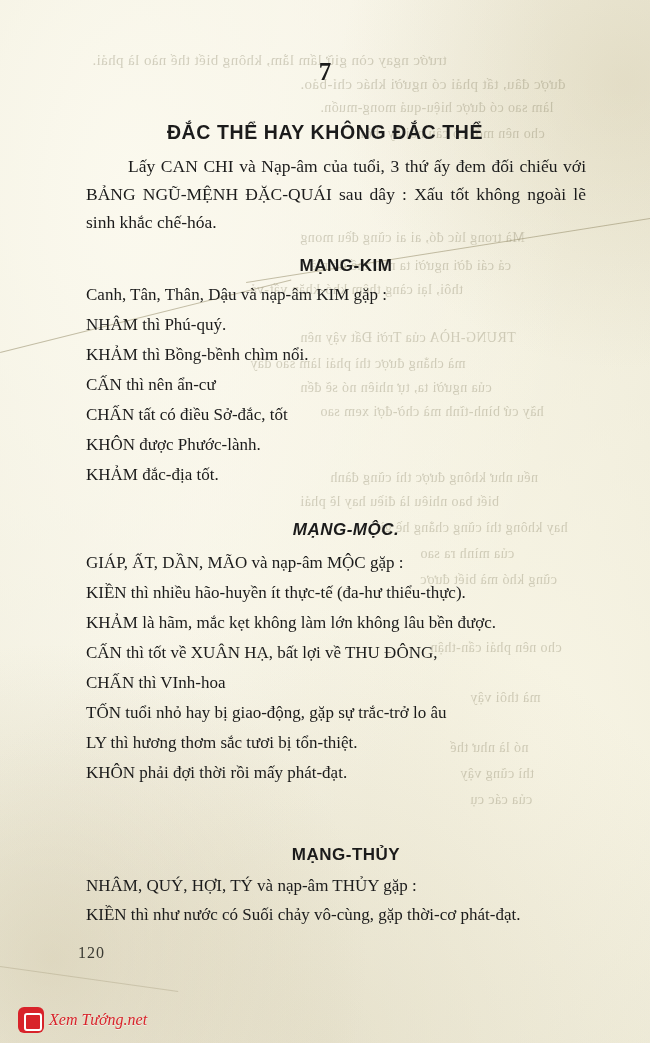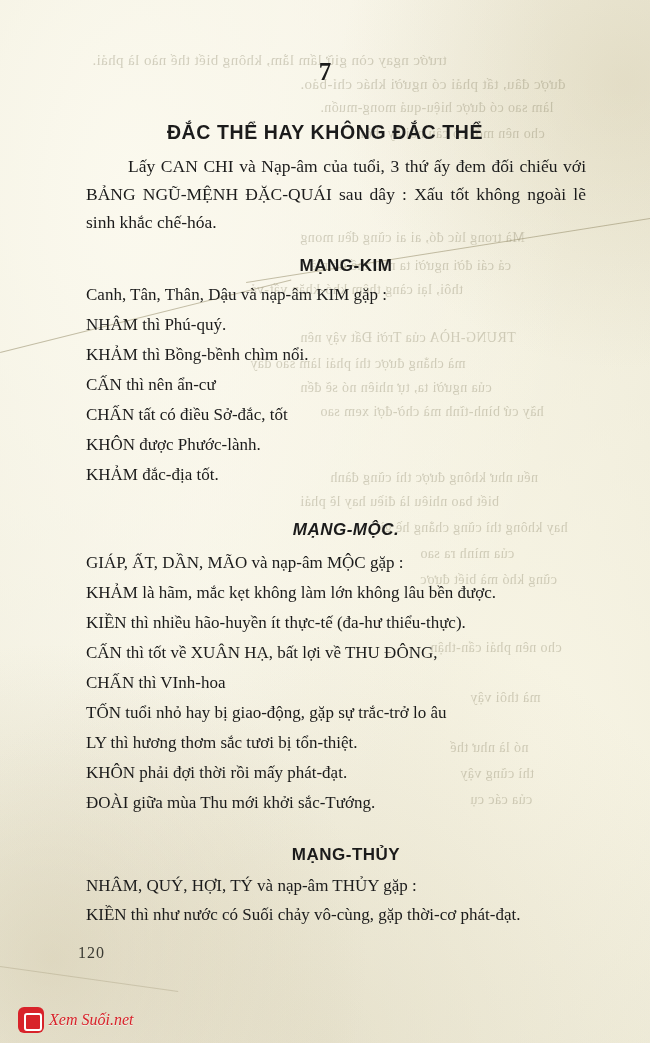--- a/index.html
+++ b/index.html
@@ -221,37 +221,36 @@
       <div class="line">KHẢM thì Bồng-bềnh chìm nổi.</div>
       <div class="line">CẤN thì nên ẩn-cư</div>
       <div class="line">CHẤN tất có điều Sở-đắc, tốt</div>
       <div class="line">KHÔN được Phước-lành.</div>
       <div class="line">KHẢM đắc-địa tốt.</div>
     </div>
 
     <div class="section" id="sec-moc">
       <div class="section-heading">MẠNG-MỘC.</div>
       <div class="line">GIÁP, ẤT, DẦN, MÃO và nạp-âm MỘC gặp :</div>
+      <div class="line">KIỀN thì nhiều hão-huyền ít thực-tế (đa-hư thiểu-thực).</div>
       <div class="line">KHẢM là hãm, mắc kẹt không làm lớn không lâu bền được.</div>
-      <div class="line">KIỀN thì nhiều hão-huyền ít thực-tế (đa-hư thiểu-thực).</div>
       <div class="line">CẤN thì tốt về XUÂN HẠ, bất lợi về THU ĐÔNG,</div>
       <div class="line">CHẤN thì VInh-hoa</div>
       <div class="line">TỐN tuổi nhỏ hay bị giao-động, gặp sự trắc-trở lo âu</div>
       <div class="line">LY thì hương thơm sắc tươi bị tổn-thiệt.</div>
       <div class="line">KHÔN phải đợi thời rồi mấy phát-đạt.</div>
-      <div class="line">ĐOÀI giữa mùa Thu mới khởi sắc-Tướng.</div>
     </div>
 
     <div class="section" id="sec-thuy">
       <div class="section-heading">MẠNG-THỦY</div>
       <div class="line">NHÂM, QUÝ, HỢI, TÝ và nạp-âm THỦY gặp :</div>
       <div class="line">KIỀN thì như nước có Suối chảy vô-cùng, gặp thời-cơ phát-đạt.</div>
     </div>
 
     <div class="folio">120</div>
   </div>
 
   <div class="watermark">
     <div class="wm-badge"></div>
-    <div class="wm-text">Xem Suối.net</div>
+    <div class="wm-text">Xem Tướng.net</div>
   </div>
 
 </div>
 
 </body></html>

